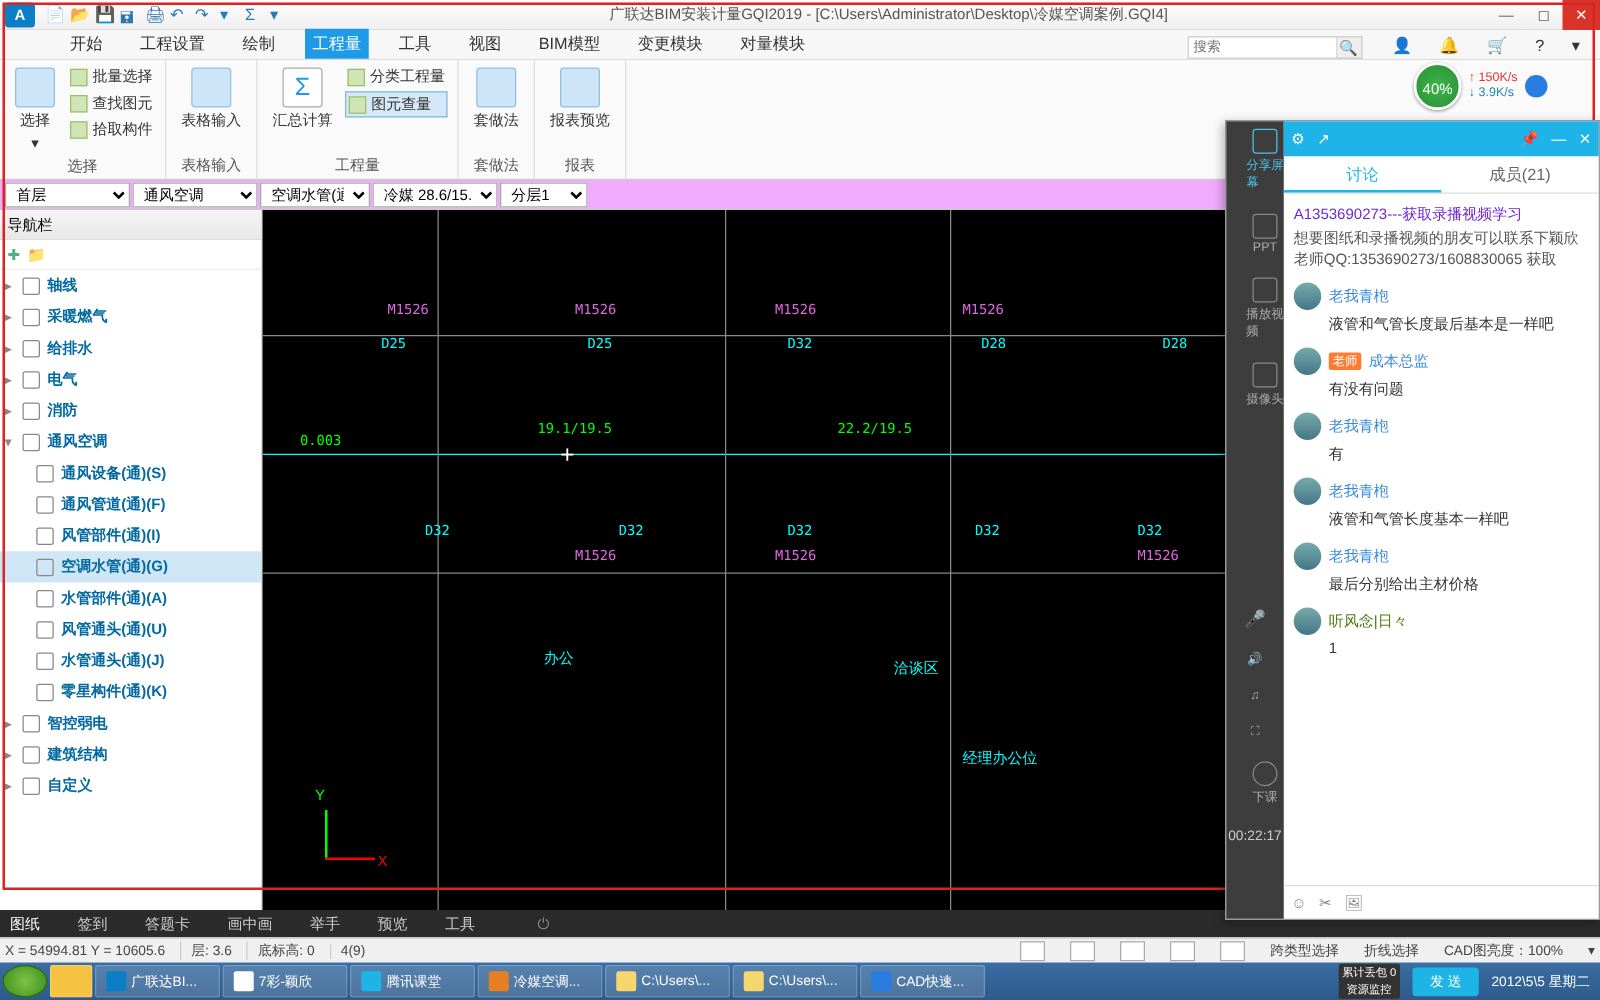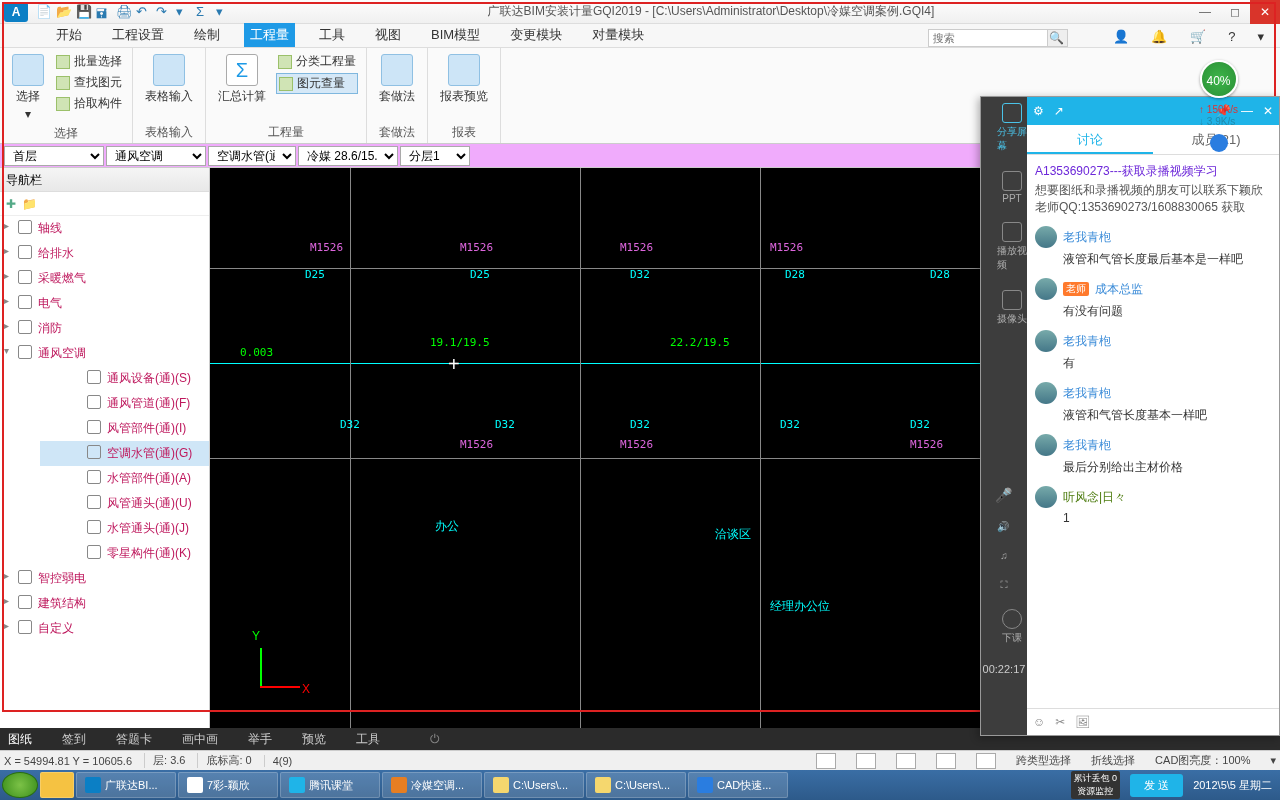--- a/index.html
+++ b/index.html
@@ -12,21 +12,21 @@
 .titlebar .qat span { width: 16px; height: 16px; color: #2a7ab0; font-size: 13px; }
 .titlebar .title { flex: 1; text-align: center; color: #555; font-size: 12px; }
 .titlebar .winbtns { display: flex; }
 .titlebar .winbtns div { width: 30px; height: 24px; text-align: center; line-height: 24px; color: #666; }
 .titlebar .winbtns .close { background: #d9342a; color: #fff; }
 
 
 .ribbon-tabs { height: 24px; display: flex; align-items: flex-end; padding-left: 50px; gap: 18px; background: #f7f7f7; border-bottom: 1px solid #ddd; }
 .ribbon-tabs span { font-size: 13px; color: #333; padding: 3px 6px; cursor: pointer; }
 .ribbon-tabs span.active { background: #1e9ae6; color: #fff; }
-.ribbon-tabs .search { margin-left: auto; margin-right: 22px; display:flex; align-items:center; }
+.ribbon-tabs .search { margin-left: auto; margin-right: 0; display:flex; align-items:center; }
 .ribbon-tabs .search input { width: 120px; height: 18px; border: 1px solid #ccc; padding: 0 4px; font-size: 11px; }
 .ribbon-tabs .search-btn { width: 20px; height: 18px; background: #eee; border:1px solid #ccc; border-left:none; text-align:center; line-height:16px; color:#888; }
 .ribbon-tabs .righticons { display:flex; gap:10px; margin-right:10px; color:#aaa; font-size:14px; }
 
 
 .ribbon { height: 96px; background: #fafafa; border-bottom: 1px solid #ccc; display: flex; }
 .rgroup { border-right: 1px solid #ddd; padding: 4px 8px 2px; display: flex; flex-direction: column; position:relative; }
 .rgroup .body { flex: 1; display: flex; align-items:flex-start; gap:6px; }
 .rgroup .label { text-align: center; font-size: 12px; color: #555; padding-top: 2px; }
 .bigbtn { display:flex; flex-direction:column; align-items:center; gap:2px; padding:2px 4px; cursor:pointer; }
@@ -40,24 +40,24 @@
 
 .filterbar { height: 24px; background: #f0abfc; border-bottom: 1px solid #ccc; display:flex; align-items:center; padding:0 4px; gap:2px; }
 .filterbar select, .filterbar .combo { height:20px; border:1px solid #aaa; background:#fff; font-size:12px; padding:0 4px; }
 
 
 .main { display: flex; height: calc(800px - 24px - 24px - 96px - 24px - 22px - 20px - 30px); }
 .navpanel { width: 210px; border-right: 1px solid #ccc; background:#fff; display:flex; flex-direction:column; }
 .navpanel .hdr { height: 24px; background: linear-gradient(#f5f5f5,#e8e8e8); padding: 0 6px; line-height:24px; border-bottom:1px solid #ddd; font-size:12px; }
 .navpanel .tools { height: 24px; display:flex; align-items:center; gap:6px; padding:0 6px; border-bottom:1px solid #eee; color:#5a8; }
 .tree { flex:1; overflow:auto; font-size:12px; }
-.tree .node { padding: 4px 6px 4px 18px; cursor:pointer; display:flex; align-items:flex-start; gap:6px; color:#be185d; }
+.tree .node { padding: 4px 6px 4px 18px; cursor:pointer; display:flex; align-items:center; gap:6px; color:#0369a1;font-weight:bold; }
 .tree .node.cat::before { content:"▸"; position:absolute; margin-left:-14px; color:#888; font-size:10px; }
 .tree .node.open::before { content:"▾"; }
-.tree .child { padding-left: 47px; margin-left: 40px; }
+.tree .child { padding-left: 29px; }
 .tree .child.sel { background:#cfe6f7; }
 .tree .ic { width:14px; height:14px; border:1px solid #888; border-radius:2px; display:inline-block; }
 
 .canvas { flex:1; background:#000; position:relative; overflow:hidden; }
 .canvas .draw { position:absolute; inset:0; }
 .cadline { position:absolute; background:#0ff; }
 .dim { position:absolute; color:#0f0; font-size:11px; font-family:monospace; }
 .roomtxt { position:absolute; color:#0ff; font-size:12px; }
 .axisY { position:absolute; left:50px; bottom:40px; width:2px; height:40px; background:#0f0; }
 .axisX { position:absolute; left:50px; bottom:40px; width:40px; height:2px; background:#f00; }
@@ -101,21 +101,21 @@
 .chat .msgs { flex:1; overflow:auto; padding:8px; font-size:12px; }
 .chat .msg { margin-bottom:10px; }
 .chat .msg .u { display:flex; align-items:center; gap:6px; }
 .chat .msg .av { width:22px; height:22px; border-radius:50%; background:linear-gradient(#7aa,#478); }
 .chat .msg .name { color:#3a8bd8; font-size:12px; }
 .chat .msg .tag { background:#ff7a2d; color:#fff; padding:0 3px; border-radius:2px; font-size:10px; }
 .chat .msg .txt { margin-left:28px; margin-top:3px; color:#333; }
 .chat .cfoot { border-top:1px solid #ddd; padding:6px; display:flex; align-items:center; gap:10px; color:#888; }
 
 
-.speed { position:absolute; right:42px; top:60px; display:flex; align-items:center; gap:6px; z-index:60;flex-direction:column; }
+.speed { position:absolute; right:42px; top:50px; display:flex; align-items:center; gap:6px; z-index:60; }
 .speed .pct { width:38px; height:38px; border-radius:50%; background:radial-gradient(circle,#3db54a,#2a8f35); color:#fff; text-align:center; line-height:38px; font-size:12px; border:2px solid #fff; box-shadow:0 1px 3px rgba(0,0,0,0.4); }
 .speed .rates { font-size:10px; color:#444; line-height:12px; }
 .speed .ball { width:18px; height:18px; border-radius:50%; background:#2a7de0; }
 
 .redframe { position:absolute; left:2px; top:2px; right:4px; height:710px; border:2px solid #d22; pointer-events:none; z-index:40; }
 </style>
 </head>
 <body>
 
 <div class="redframe"></div>
@@ -253,25 +253,25 @@
       <span>✚</span>
       <span>📁</span>
     </div>
     <div class="tree">
       <div class="node cat">
           <span class="ic"></span>
           <span>轴线</span>
         </div>
       <div class="node cat">
           <span class="ic"></span>
+          <span>采暖燃气</span>
+        </div>
+      <div class="node cat">
+          <span class="ic"></span>
           <span>给排水</span>
-        </div>
-      <div class="node cat">
-          <span class="ic"></span>
-          <span>采暖燃气</span>
         </div>
       <div class="node cat">
           <span class="ic"></span>
           <span>电气</span>
         </div>
       <div class="node cat">
           <span class="ic"></span>
           <span>消防</span>
         </div>
       <div class="node cat open">

